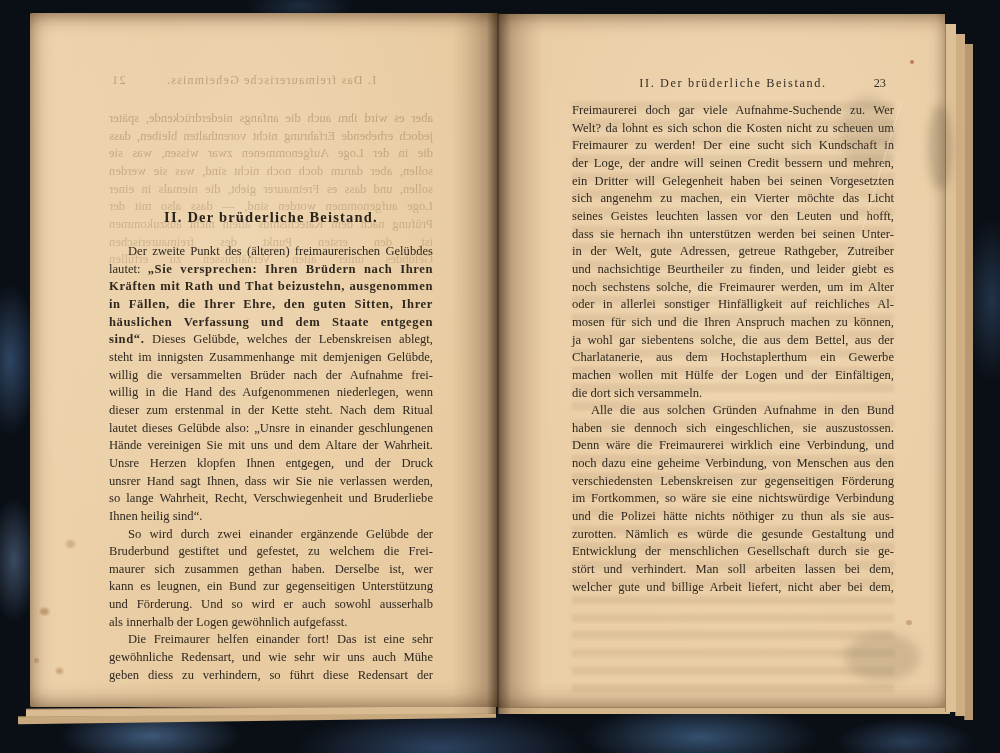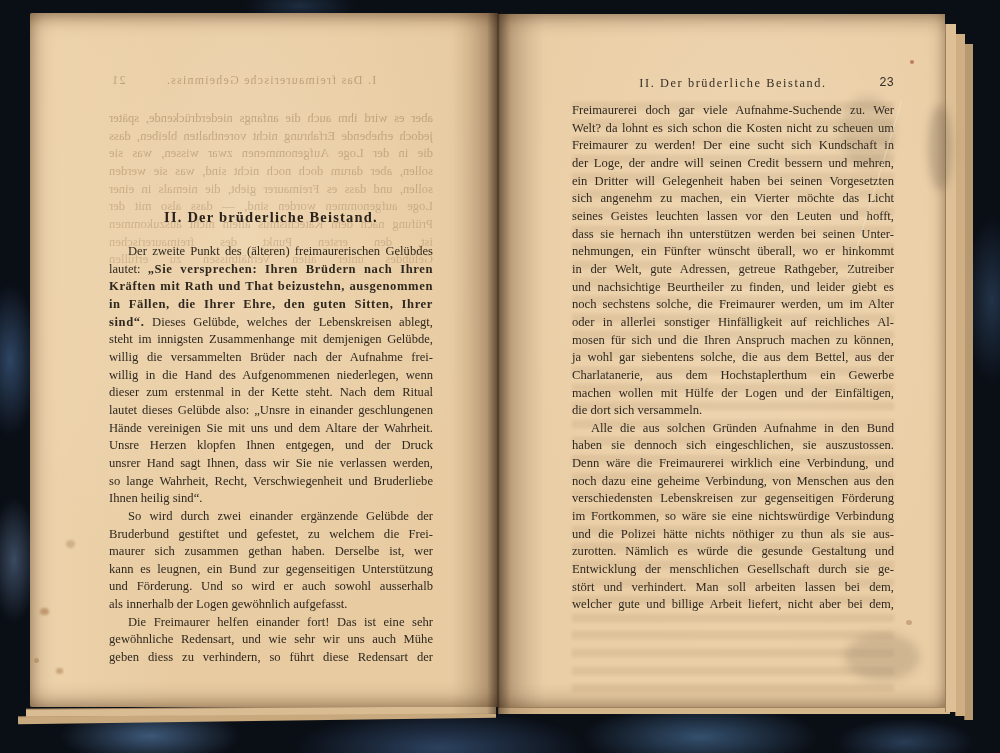--- a/index.html
+++ b/index.html
@@ -62,21 +62,21 @@
   }
   
   .lp-content{position:absolute;left:79px;top:196px;width:324px;z-index:2;}
   .chapter-heading{font-weight:bold;font-size:14.5px;letter-spacing:1.2px;text-align:center;margin:0 0 17px 0;color:#2b241c;}
   .line{font-size:12.6px;line-height:17.65px;text-align:justify;text-align-last:justify;white-space:nowrap;}
   .line.indent{text-indent:19px;}
   .line.last{text-align-last:left;}
   .bq{font-weight:bold;letter-spacing:.6px;}
   .rp-content{position:absolute;left:74px;top:62px;width:322px;z-index:2;}
   .running-head{position:relative;font-size:12.3px;letter-spacing:1.6px;text-align:center;margin:0 0 11px 0;color:#352e25;}
-  .page-number{position:absolute;right:0;top:0;letter-spacing:0;font-family:Liberation Mono, monospace;}
+  .page-number{position:absolute;right:8px;top:0;letter-spacing:0;}
   
   .lp-ghost{
     position:absolute;left:79px;top:60px;width:324px;z-index:1;
     transform:scaleX(-1);color:#8d6e49;opacity:.52;filter:blur(.55px);
     -webkit-mask-image:linear-gradient(180deg, rgba(0,0,0,.95), rgba(0,0,0,.55));
     mask-image:linear-gradient(180deg, rgba(0,0,0,.95), rgba(0,0,0,.55));
   }
   .ghost-head{position:relative;font-size:12px;letter-spacing:1.2px;text-align:center;margin:0 0 22px 0;}
   .ghost-num{position:absolute;right:2px;top:0;}
   .rp-ghost{
@@ -127,20 +127,21 @@
           <div class="line"><span>Gelübdes unter allen Verhältnissen zu erfüllen</span></div>
         </div>
     </div>
     <div class="lp-content">
       <h2 class="chapter-heading">II. Der brüderliche Beistand.</h2>
       <div class="lines">
           <div class="line indent"><span>Der zweite Punkt des (älteren) freimaurerischen Gelübdes</span></div>
           <div class="line"><span>lautet: </span><span class="bq">„Sie versprechen: Ihren Brüdern nach Ihren</span></div>
           <div class="line"><span class="bq">Kräften mit Rath und That beizustehn, ausgenommen</span></div>
           <div class="line"><span class="bq">in Fällen, die Ihrer Ehre, den guten Sitten, Ihrer</span></div>
+          <div class="line"><span class="bq">häuslichen Verfassung und dem Staate entgegen</span></div>
           <div class="line"><span class="bq">sind“.</span><span> Dieses Gelübde, welches der Lebenskreisen ablegt,</span></div>
           <div class="line"><span>steht im innigsten Zusammenhange mit demjenigen Gelübde,</span></div>
           <div class="line"><span>willig die versammelten Brüder nach der Aufnahme frei-</span></div>
           <div class="line"><span>willig in die Hand des Aufgenommenen niederlegen, wenn</span></div>
           <div class="line"><span>dieser zum erstenmal in der Kette steht.  Nach dem Ritual</span></div>
           <div class="line"><span>lautet dieses Gelübde also: „Unsre in einander geschlungenen</span></div>
           <div class="line"><span>Hände vereinigen Sie mit uns und dem Altare der Wahrheit.</span></div>
           <div class="line"><span>Unsre Herzen klopfen Ihnen entgegen, und der Druck</span></div>
           <div class="line"><span>unsrer Hand sagt Ihnen, dass wir Sie nie verlassen werden,</span></div>
           <div class="line"><span>so lange Wahrheit, Recht, Verschwiegenheit und Bruderliebe</span></div>
@@ -167,21 +168,20 @@
       </div>
       <div class="lines">
           <div class="line"><span>Freimaurerei doch gar viele Aufnahme-Suchende zu.  Wer</span></div>
           <div class="line"><span>Welt? da lohnt es sich schon die Kosten nicht zu scheuen um</span></div>
           <div class="line"><span>Freimaurer zu werden!  Der eine sucht sich Kundschaft in</span></div>
           <div class="line"><span>der Loge, der andre will seinen Credit bessern und mehren,</span></div>
           <div class="line"><span>ein Dritter will Gelegenheit haben bei seinen Vorgesetzten</span></div>
           <div class="line"><span>sich angenehm zu machen, ein Vierter möchte das Licht</span></div>
           <div class="line"><span>seines Geistes leuchten lassen vor den Leuten und hofft,</span></div>
           <div class="line"><span>dass sie hernach ihn unterstützen werden bei seinen Unter-</span></div>
-          <div class="line"><span>nehmungen, ein Fünfter wünscht überall, wo er hinkommt</span></div>
           <div class="line"><span>in der Welt, gute Adressen, getreue Rathgeber, Zutreiber</span></div>
           <div class="line"><span>und nachsichtige Beurtheiler zu finden, und leider giebt es</span></div>
           <div class="line"><span>noch sechstens solche, die Freimaurer werden, um im Alter</span></div>
           <div class="line"><span>oder in allerlei sonstiger Hinfälligkeit auf reichliches Al-</span></div>
           <div class="line"><span>mosen für sich und die Ihren Anspruch machen zu können,</span></div>
           <div class="line"><span>ja wohl gar siebentens solche, die aus dem Bettel, aus der</span></div>
           <div class="line"><span>Charlatanerie, aus dem Hochstaplerthum ein Gewerbe</span></div>
           <div class="line"><span>machen wollen mit Hülfe der Logen und der Einfältigen,</span></div>
           <div class="line last"><span>die dort sich versammeln.</span></div>
           <div class="line indent"><span>Alle die aus solchen Gründen Aufnahme in den Bund</span></div>

